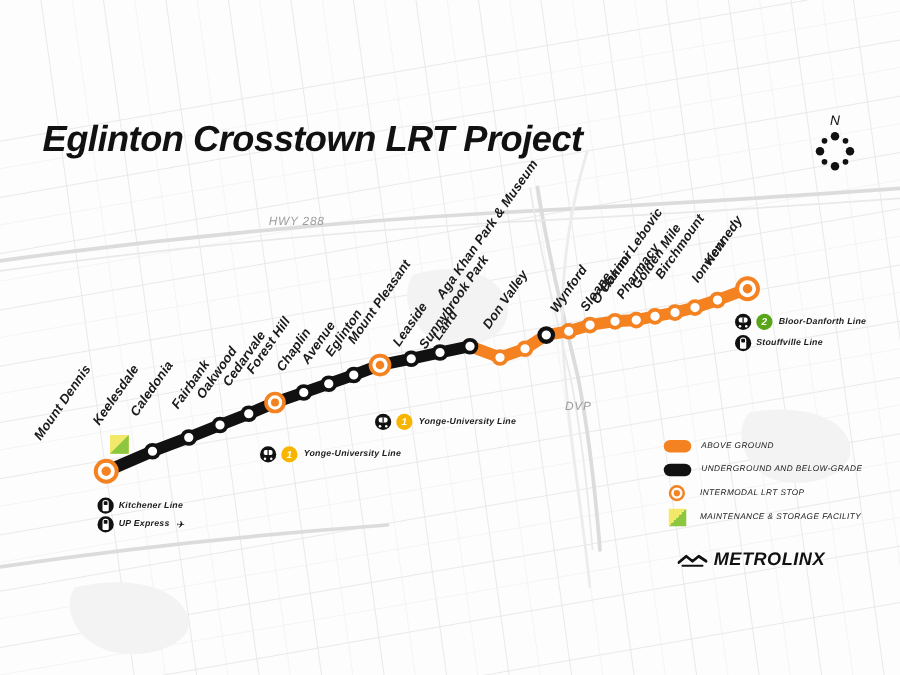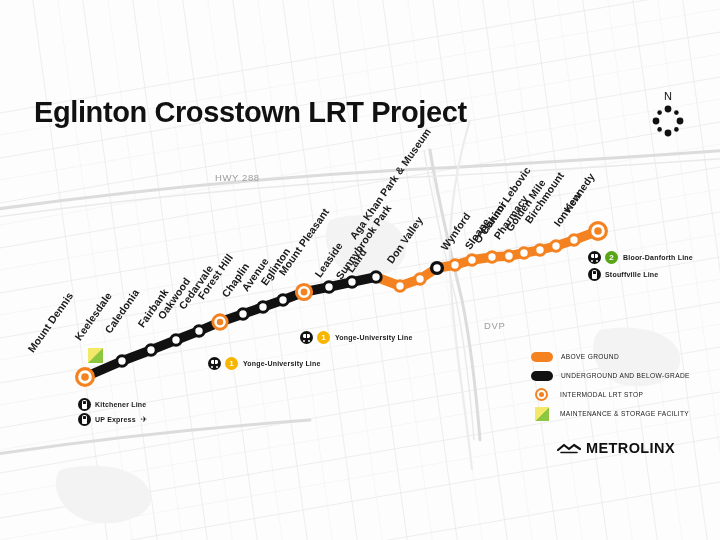--- a/index.html
+++ b/index.html
@@ -6,20 +6,21 @@
   html,body{margin:0;padding:0;background:#ffffff;}
   body{
     font-family:"Liberation Sans", sans-serif;
     -webkit-font-smoothing:antialiased;
   }
   #stage{
     position:relative;
     width:720px;height:540px;
     overflow:hidden;
     background:#fdfdfd;
+    font-style:italic;
   }
 
   
   #basemap{position:absolute;left:0;top:0;width:720px;height:540px;}
 
   
   #title{
     position:absolute;left:34px;top:96px;
     font-size:29px;font-weight:bold;
     letter-spacing:-0.4px;
@@ -132,21 +133,21 @@
   }
   .callout-text{
     font-size:7px;font-weight:bold;color:#1a1a1a;letter-spacing:0.2px;
   }
   .plane{
     margin-left:5px;font-size:8px;color:#111111;line-height:1;
   }
 
   
   #metrolinx{
-    position:absolute;left:557px;top:440px;
+    position:absolute;left:542px;top:440px;
     display:flex;align-items:center;
   }
   #metrolinx .wordmark{
     font-size:14.5px;font-weight:bold;letter-spacing:0.4px;color:#111111;
   }
 </style>
 </head>
 <body>
 
 <div id="stage">
@@ -325,21 +326,21 @@
     <div class="stn-label" style="left:476px; top:236px;">O'Connor</div>
     <div class="stn-label" style="left:496px; top:232px;">Pharmacy</div>
     <div class="stn-label" style="left:483px; top:226px;">Hakimi Lebovic</div>
     <div class="stn-label" style="left:508px; top:224px;">Golden Mile</div>
     <div class="stn-label" style="left:527px; top:216px;">Birchmount</div>
     <div class="stn-label" style="left:556px; top:219px;">Ionview</div>
     <div class="stn-label" style="left:566px; top:205px;">Kennedy</div>
   </div>
 
   <div class="hwy-label" style="left:215px;top:172px;">HWY 288</div>
-  <div class="hwy-label" style="left:452px;top:320px;margin-left:32px;">DVP</div>
+  <div class="hwy-label" style="left:452px;top:320px;">DVP</div>
 
   <div class="callout" style="left:208px;top:357px;">
     <span class="ttc-glyph">
         <span class="win"></span>
         <span class="lamp"></span>
         <span class="lamp2"></span>
       </span>
     <span class="route-badge" style="background:#F7B500;">1</span>
     <span class="callout-text">Yonge-University Line</span>
   </div>

